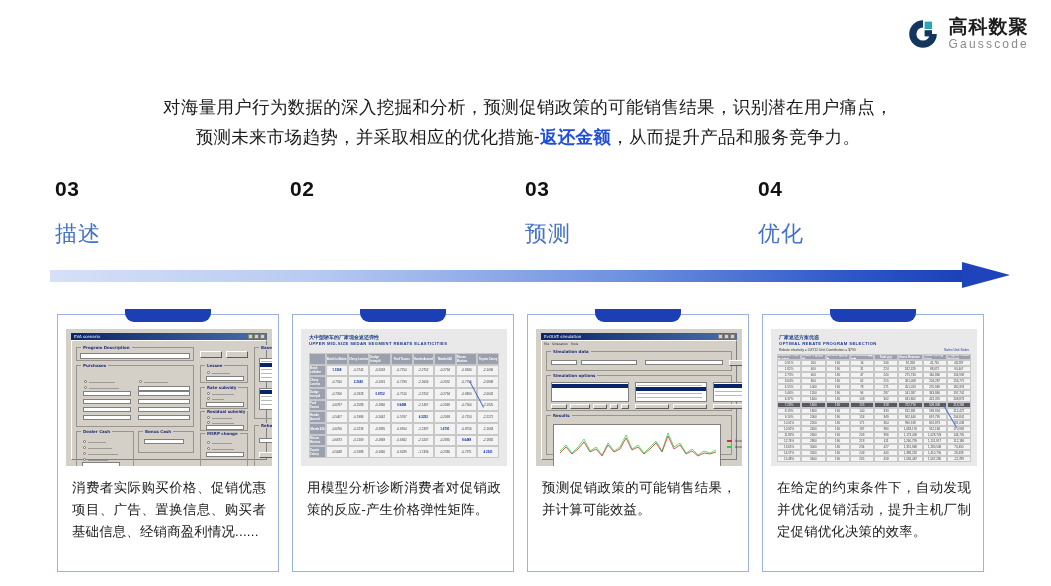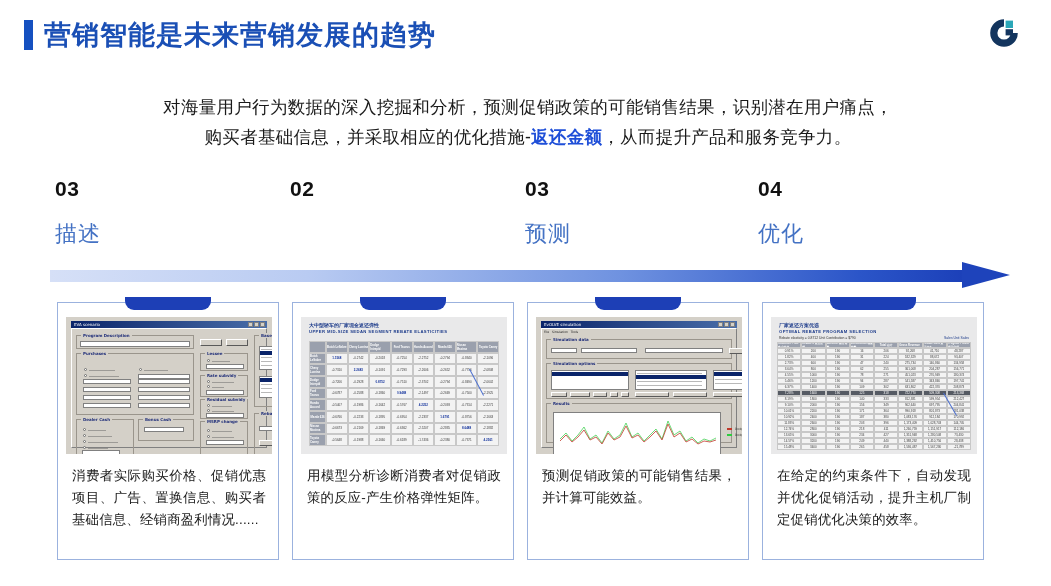--- a/index.html
+++ b/index.html
@@ -50,21 +50,21 @@
     position: absolute; left: 912px; top: 0px;
     width: 0; height: 0;
     border-top: 13px solid transparent;
     border-bottom: 13px solid transparent;
     border-left: 48px solid #1e43bb;
   }
 
   
   .cards { position: absolute; left: 0; top: 296px; width: 1051px; height: 268px; }
   .card {
-    position: absolute; top: 6px; width: 222px; height: 258px;
+    position: absolute; top: 18px; width: 222px; height: 258px;
     border: 1px solid #9bb2de; background: #ffffff;
   }
   .card-tab {
     position: absolute; left: 50%; top: -6px; transform: translateX(-50%);
     width: 86px; height: 13px; background: #1d3fb6;
     border-bottom-left-radius: 9px; border-bottom-right-radius: 9px;
   }
   .card-img {
     position: absolute; left: 8px; top: 14px; width: 206px; height: 137px;
     background: #dfe0e3; overflow: hidden;
@@ -122,39 +122,39 @@
   .legend-sw { position: absolute; width: 5px; height: 2.2px; }
   .ann { position: absolute; font-size: 3px; color: #333; white-space: nowrap; }
   .leader { position: absolute; background: #4b6fd0; }
 </style>
 </head>
 <body>
 
 <div class="slide">
 
   <div class="header">
-    <div class="title-wrap">
-      <div class="title-bar"></div>
-      <div class="title-text">营销智能是未来营销发展的趋势</div>
-    </div>
 
     <div class="logo">
       <div class="logo-mark">
         <svg width="34" height="34" viewBox="0 0 34 34">
           <path d="M17 3.2 A13.8 13.8 0 1 0 30.8 17 L23.6 17 A6.6 6.6 0 1 1 17 10.4 Z" fill="#13355e"></path>
           <rect x="18.6" y="4.6" width="7.4" height="7.4" fill="#2aa7b8"></rect>
           <rect x="18.6" y="13.2" width="7.4" height="6.2" fill="#13355e"></rect>
         </svg>
       </div>
+      <div class="logo-text">
+        <div class="logo-cn">高科数聚</div>
+        <div class="logo-en">Gausscode</div>
+      </div>
     </div>
   </div>
 
   <div class="para">
     <span>对海量用户行为数据的深入挖掘和分析，预测促销政策的可能销售结果，识别潜在用户痛点，</span><br>
-    <span>购买者基础信息，并采取相应的优化措施-</span><span class="hl">返还金额</span><span>，从而提升产品和服务竞争力。</span>
+    <span>预测未来市场趋势，并采取相应的优化措施-</span><span class="hl">返还金额</span><span>，从而提升产品和服务竞争力。</span>
   </div>
 
   <div class="steps">
     <div class="step" style="left:55px;">
       <div class="step-num">03</div>
       <div class="step-label">描述</div>
     </div>
     <div class="step" style="left:290px;">
       <div class="step-num">02</div>
     </div>

